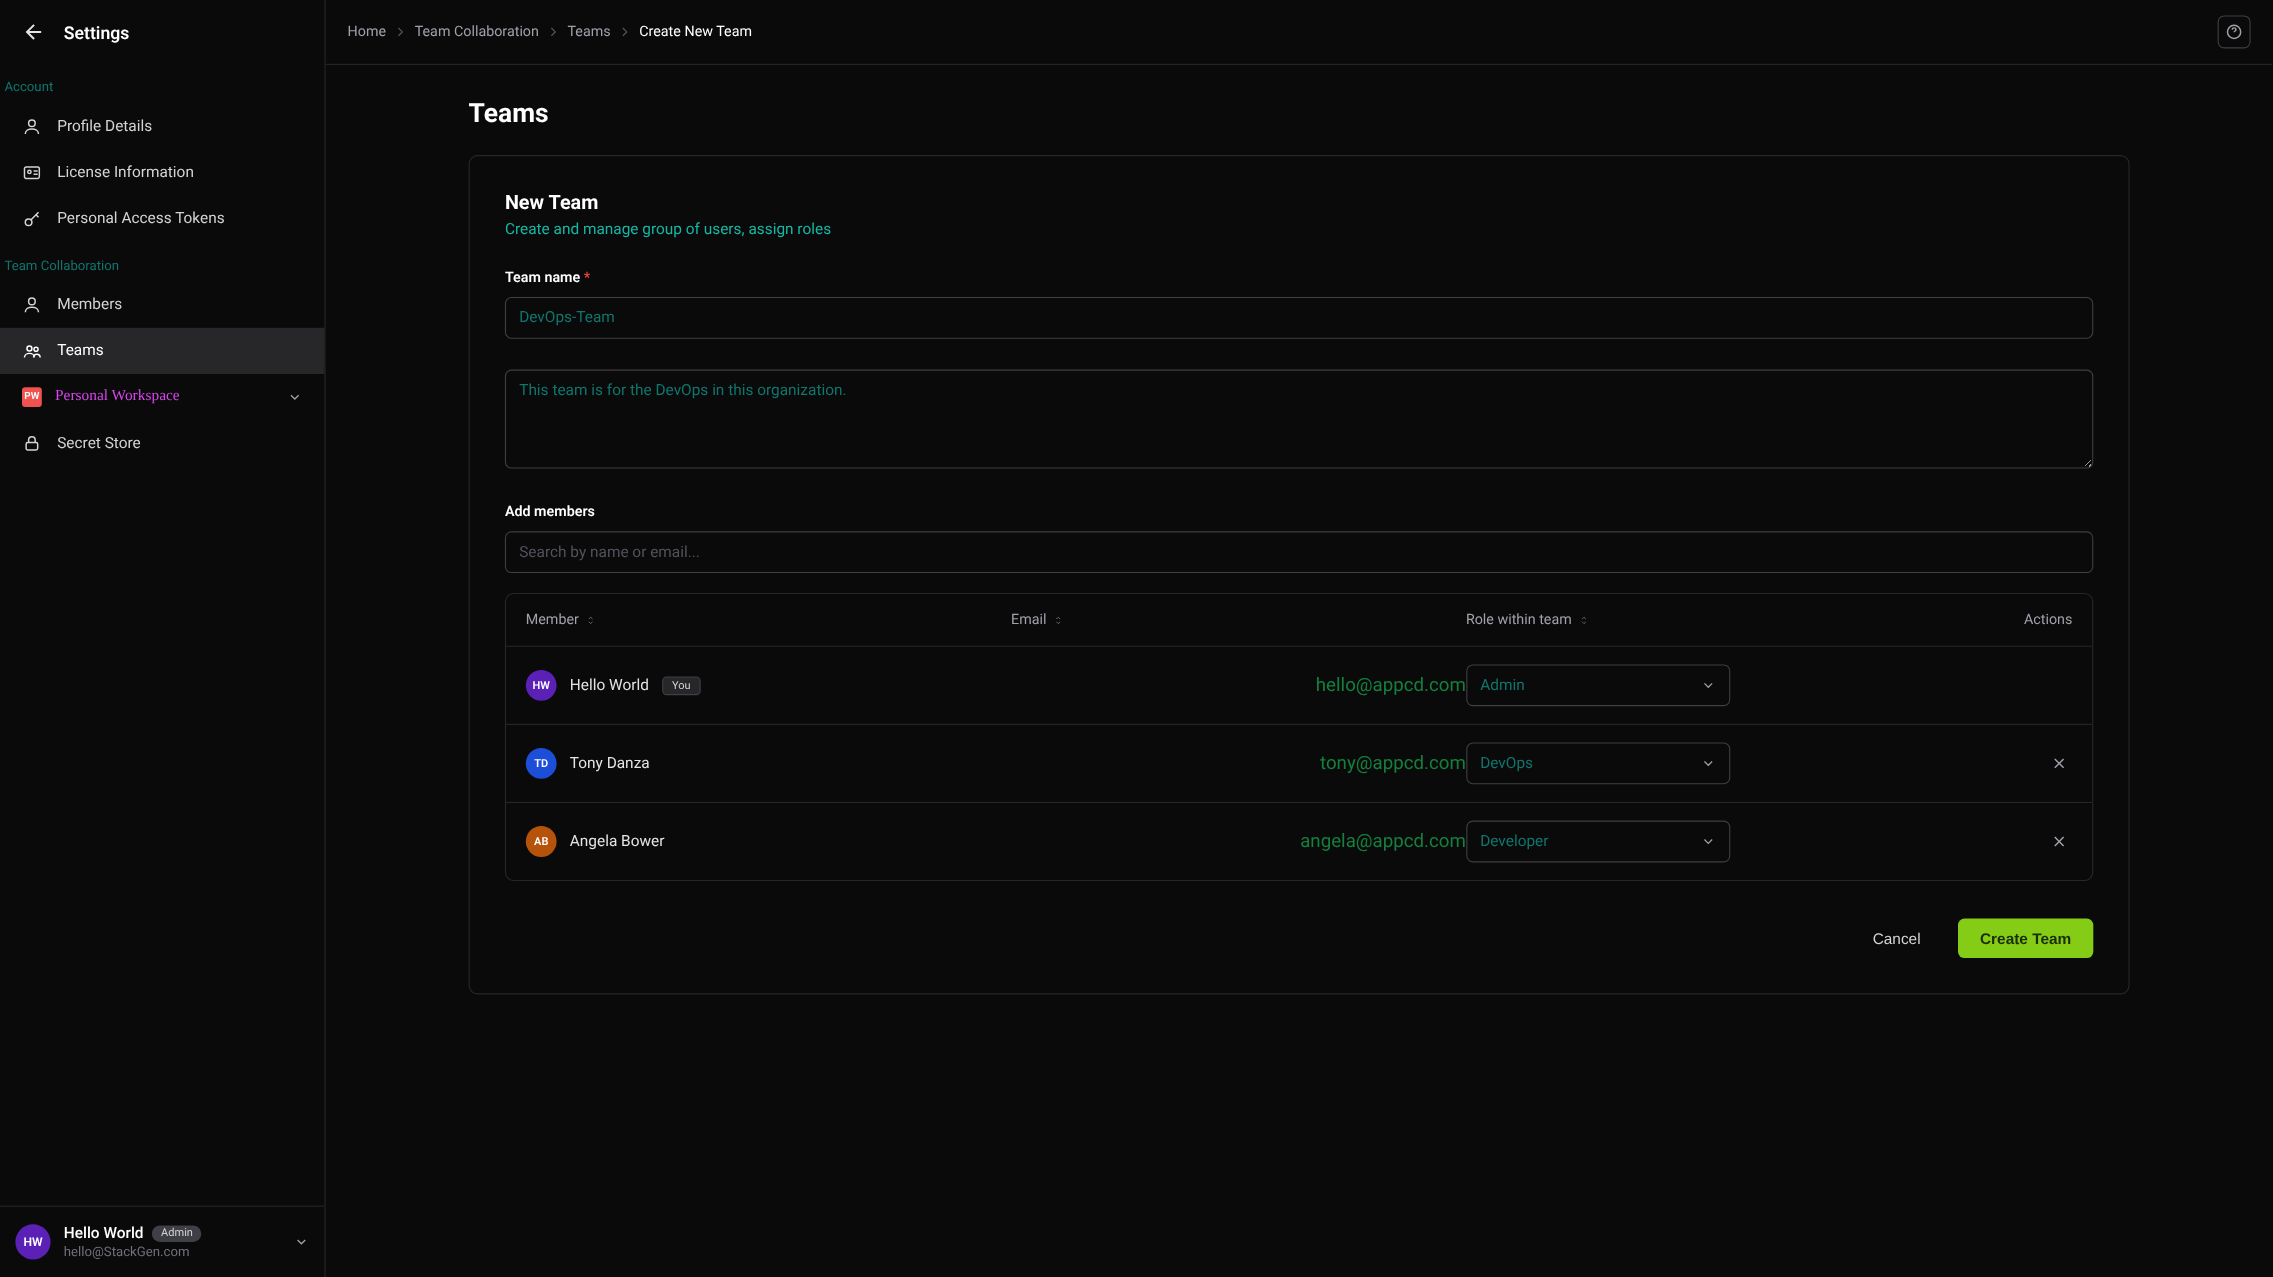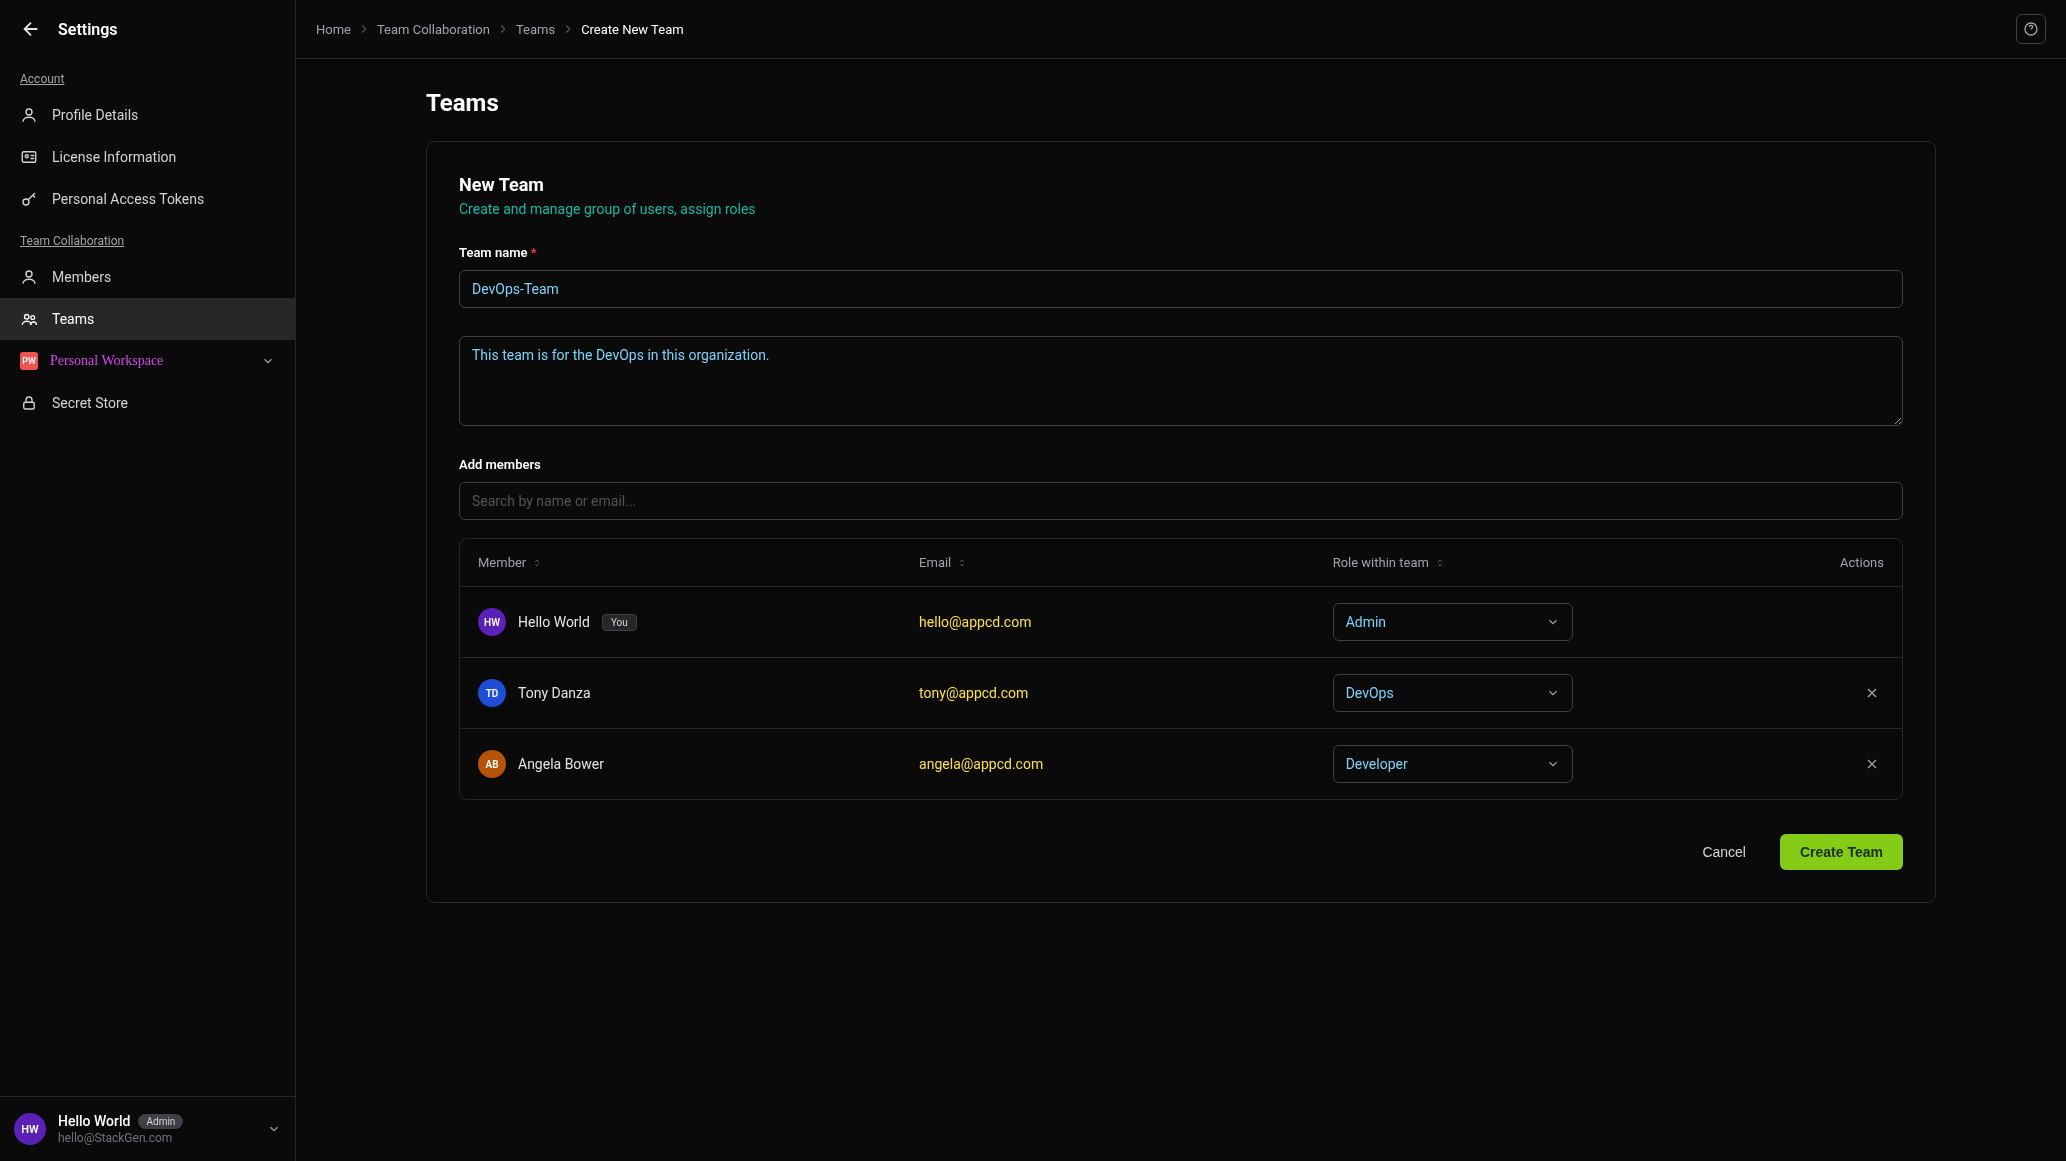--- a/index.html
+++ b/index.html
@@ -21,21 +21,21 @@
   flex-direction: column;
 }
 .sidebar-header {
   display: flex;
   align-items: center;
   gap: 16px;
   padding: 18px 20px;
 }
 .back-arrow { width: 22px; height: 22px; stroke: #e4e4e7; cursor: pointer; }
 .sidebar-title { font-size: 16px; font-weight: 600; color: #fff; }
-.section-label { font-size: 12px; color: #a3a3a3; padding: 14px 20px 8px; text-decoration: underline; }
+.section-label { font-size: 12px; color: #0f766e; padding: 14px 4px 8px; }
 .nav-item {
   display: flex;
   align-items: center;
   gap: 14px;
   padding: 12px 20px;
   color: #d4d4d8;
   cursor: pointer;
 }
 .nav-item.active { background: #27272a; color: #fff; }
 .nav-icon { width: 18px; height: 18px; stroke: currentColor; fill: none; stroke-width: 1.8; }
@@ -87,21 +87,21 @@
   border: 1px solid #27272a; border-radius: 8px;
   padding: 32px; background: #0a0a0a;
 }
 .card-title { font-size: 18px; font-weight: 700; color: #fff; }
 .card-sub { font-size: 14px; color: #14b8a6; margin-top: 6px; }
 .field { margin-top: 28px; }
 .field-label { font-size: 13px; font-weight: 600; color: #fff; margin-bottom: 10px; display: block; }
 .req { color: #ef4444; }
 .text-input, .textarea, .search-input, .select {
   width: 100%; background: #0a0a0a; border: 1px solid #3f3f46;
-  border-radius: 6px; padding: 10px 12px; color: #7dd3fc; font-size: 14px;
+  border-radius: 6px; padding: 10px 12px; color: #0f766e; font-size: 14px;
   font-family: inherit;
 }
 .textarea { min-height: 90px; resize: vertical; }
 .text-input::placeholder, .textarea::placeholder, .search-input::placeholder { color: #52525b; }
 .members-table { border: 1px solid #27272a; border-radius: 8px; margin-top: 18px; overflow: hidden; }
 .thead, .trow {
   display: grid;
   grid-template-columns: 1.6fr 1.5fr 1.4fr 0.6fr;
   align-items: center;
   padding: 16px 18px;
@@ -118,21 +118,21 @@
   display: flex; align-items: center; justify-content: center;
 }
 .av-purple { background: #5b21b6; }
 .av-blue { background: #1d4ed8; }
 .av-amber { background: #b45309; }
 .m-name { font-size: 14px; color: #e4e4e7; }
 .you-badge {
   font-size: 10px; padding: 2px 8px; border-radius: 4px;
   background: #27272a; color: #d4d4d8; border: 1px solid #3f3f46;
 }
-.email-cell { color: #fde047; font-size: 14px; }
+.email-cell { color: #15803d; font-size: 17px; text-align: right; }
 .role-cell .select {
   display: flex; align-items: center; justify-content: space-between;
   cursor: pointer; max-width: 240px;
 }
 .chev { width: 14px; height: 14px; stroke: #a1a1aa; fill: none; stroke-width: 2; }
 .actions-cell { display: flex; justify-content: flex-end; }
 .remove-btn {
   width: 24px; height: 24px; display: flex; align-items: center; justify-content: center;
   cursor: pointer; color: #a1a1aa;
 }

